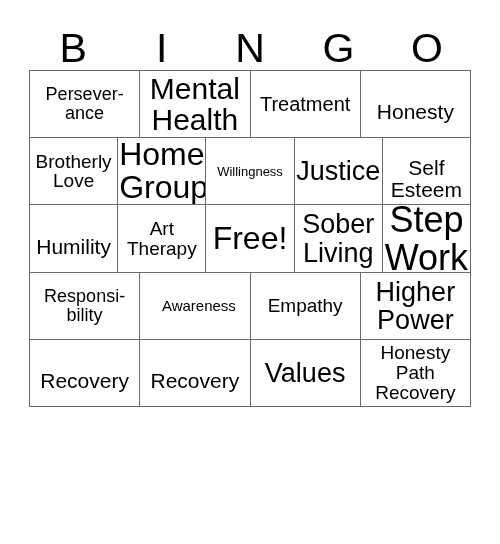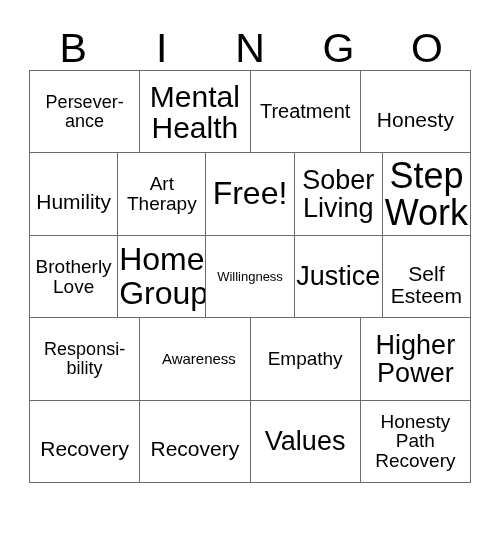--- a/index.html
+++ b/index.html
@@ -39,21 +39,21 @@
     line-height: 1;
     font-weight: normal;
     letter-spacing: 0;
     padding-bottom: 1px;
     box-sizing: border-box;
   }
 
   
   #grid {
     width: 442px;
-    height: 413px;
+    height: 337px;
     border-top: 1.6px solid #6b6b6b;
     border-left: 1.6px solid #6b6b6b;
     box-sizing: border-box;
     display: flex;
     flex-direction: column;
   }
   .grid-row {
     display: flex;
     flex: 1 1 0;
     min-height: 0;
@@ -120,57 +120,57 @@
       <div class="cell">
           <span class="cell-text fs-smp">Treatment</span>
         </div>
       <div class="cell">
           <span class="cell-text fs-lg">Honesty</span>
         </div>
     </div>
 
     <div class="grid-row">
       <div class="cell">
+          <span class="cell-text fs-md2">Brotherly
+Love</span>
+        </div>
+      <div class="cell">
+          <span class="cell-text fs-4xl">Home
+Group</span>
+        </div>
+      <div class="cell">
+          <span class="cell-text fs-xs">Willingness</span>
+        </div>
+      <div class="cell">
+          <span class="cell-text fs-2xl">Justice</span>
+        </div>
+      <div class="cell">
+          <span class="cell-text fs-lg">Self
+Esteem</span>
+        </div>
+    </div>
+
+    <div class="grid-row">
+      <div class="cell">
           <span class="cell-text fs-lg">Humility</span>
         </div>
       <div class="cell">
           <span class="cell-text fs-md2">Art
 Therapy</span>
         </div>
       <div class="cell">
           <span class="cell-text fs-4xl">Free!</span>
         </div>
       <div class="cell">
           <span class="cell-text fs-2xl">Sober
 Living</span>
         </div>
       <div class="cell">
           <span class="cell-text fs-5xl">Step
 Work</span>
-        </div>
-    </div>
-
-    <div class="grid-row">
-      <div class="cell">
-          <span class="cell-text fs-md2">Brotherly
-Love</span>
-        </div>
-      <div class="cell">
-          <span class="cell-text fs-4xl">Home
-Group</span>
-        </div>
-      <div class="cell">
-          <span class="cell-text fs-xs">Willingness</span>
-        </div>
-      <div class="cell">
-          <span class="cell-text fs-2xl">Justice</span>
-        </div>
-      <div class="cell">
-          <span class="cell-text fs-lg">Self
-Esteem</span>
         </div>
     </div>
 
     <div class="grid-row">
       <div class="cell">
           <span class="cell-text fs-md">Responsi-
 bility</span>
         </div>
       <div class="cell">
           <span class="cell-text fs-sm">Awareness</span>

